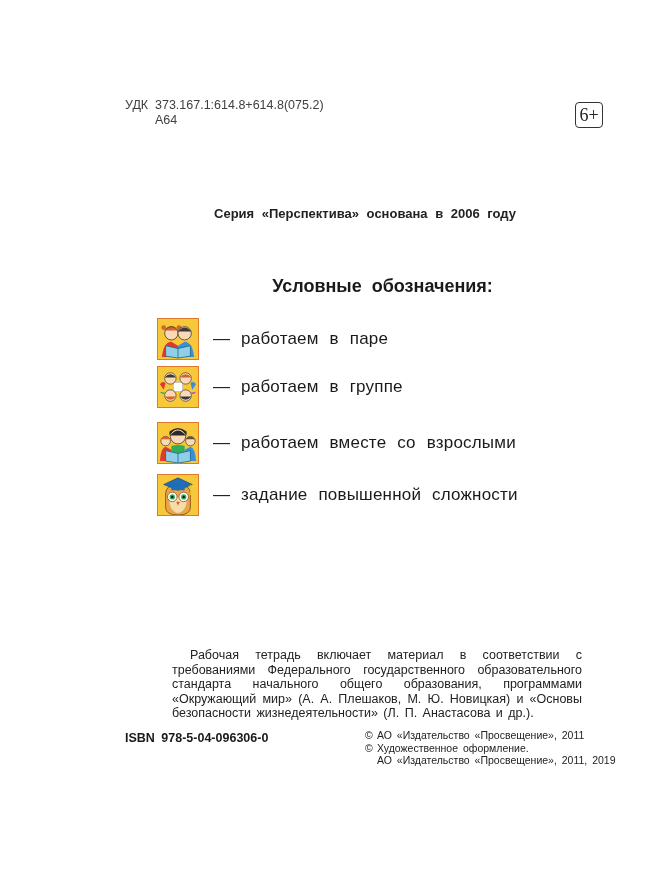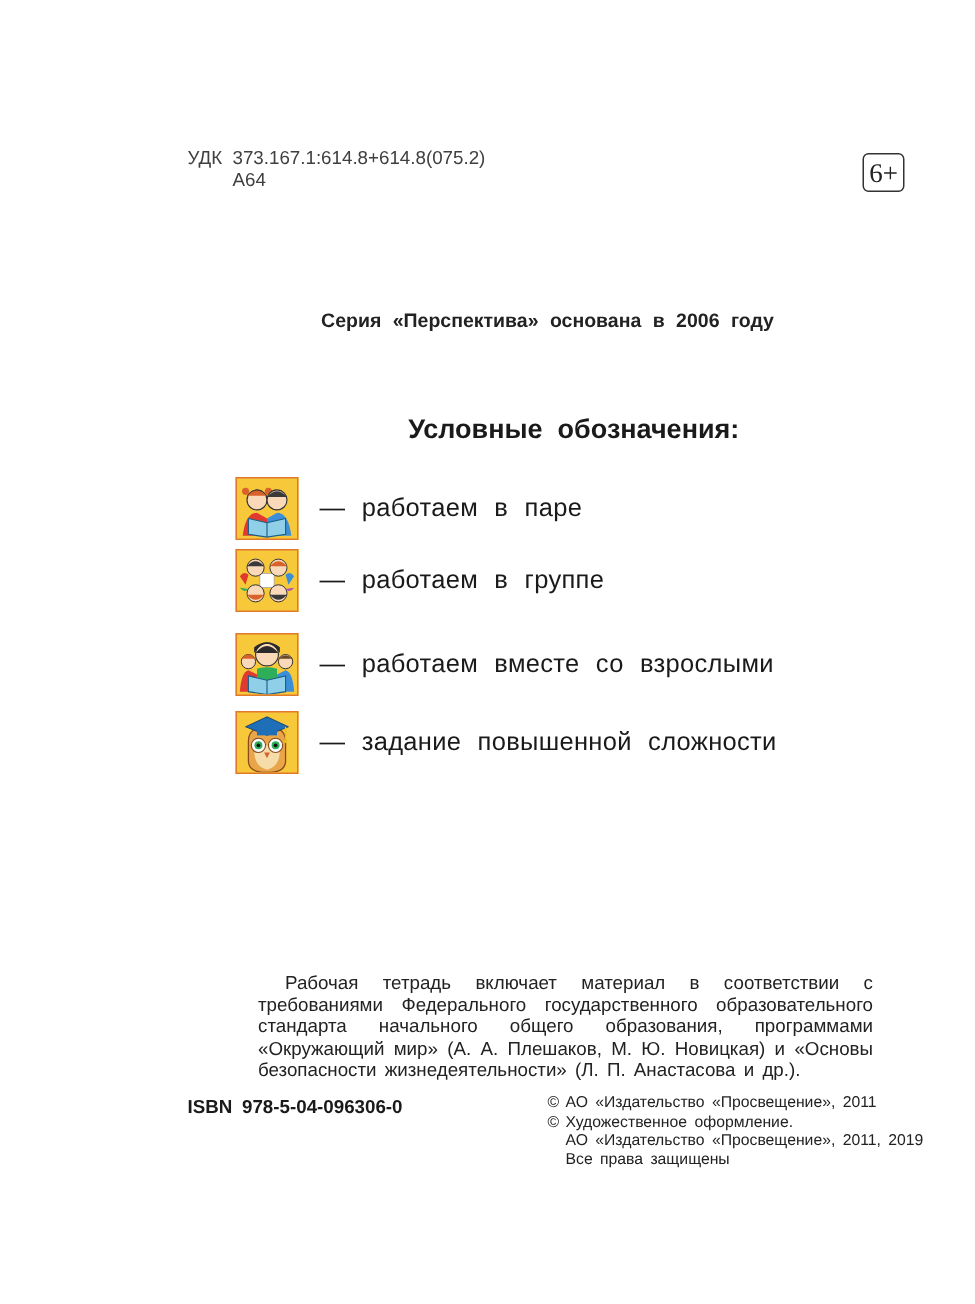--- a/index.html
+++ b/index.html
@@ -145,17 +145,13 @@
     <span>АО «Издательство «Просвещение», 2011</span>
   </div>
   <div class="line">
     <span class="sym">©</span>
     <span>Художественное оформление.</span>
   </div>
   <div class="line">
     <span class="sym"></span>
     <span>АО «Издательство «Просвещение», 2011, 2019</span>
   </div>
-  <div class="line">
-    <span class="sym"></span>
-    <span>Все права защищены</span>
-  </div>
 </div>
 
 </body></html>

